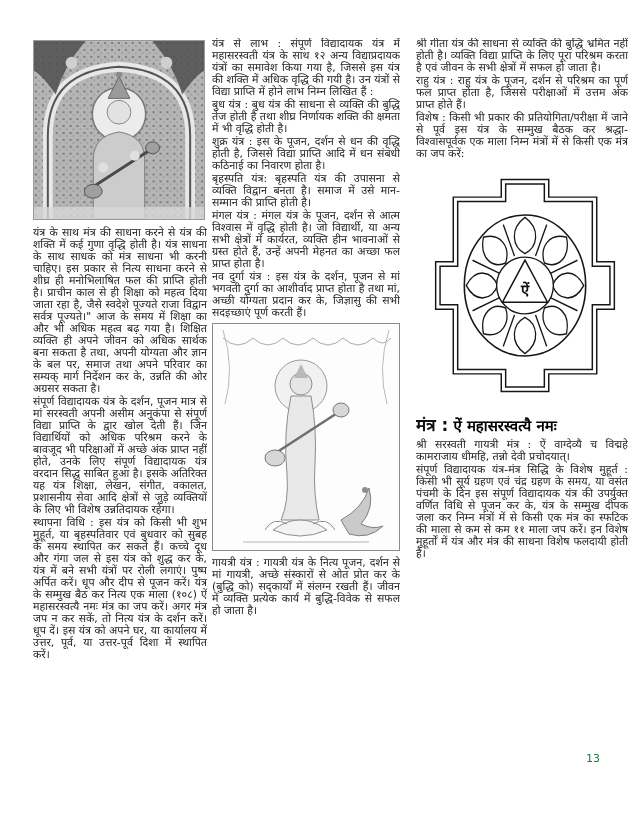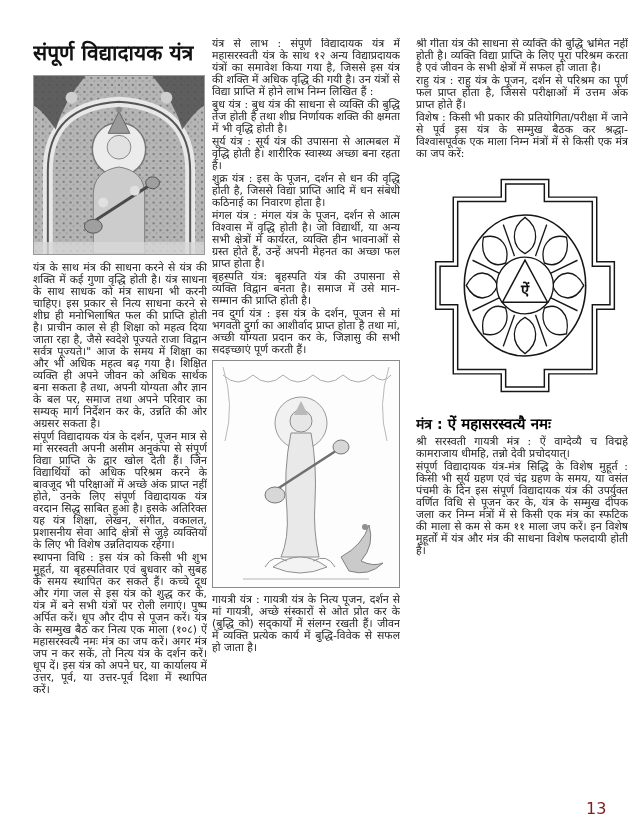--- a/index.html
+++ b/index.html
@@ -10,31 +10,30 @@
   .col2{left:212px;width:188px;height:787px;overflow:hidden;}
   .col3{left:416px;width:212px;height:787px;overflow:hidden;}
   .title{margin:2px 0 9px 0;font-size:21px;line-height:26px;font-weight:bold;color:#111;}
   p.body-text{margin:0 0 1px 0;font-size:10.8px;line-height:12px;text-align:justify;
               color:#222;}
   .photo{box-sizing:border-box;overflow:hidden;}
   .photo-top{width:172px;height:180px;margin:2px 0 7px 0;border:1px solid #9a9a9a;}
   .photo-mid{width:188px;height:228px;margin:4px 0 6px 0;border:1px solid #8a8a8a;background:#fdfdfd;}
   .yantra-wrap{width:190px;margin:8px 0 6px 14px;}
   .mantra-line{margin:2px 0 3px 0;}
-  .mantra-label{font-size:14px;font-weight:bold;color:#111;}
+  .mantra-label{font-size:17px;font-weight:bold;color:#111;}
   .mantra-big{font-size:15px;font-weight:bold;color:#000;}
-  .page-number{position:absolute;left:586px;top:752px;font-size:16px;color:#7f1d1d;margin-top:47px;}
+  .page-number{position:absolute;left:586px;top:752px;font-size:11px;color:#15803d;}
 </style>
 </head>
 <body>
 
 <div class="page">
 
   <div class="col col1">
-    <h1 class="title">संपूर्ण विद्यादायक यंत्र</h1>
 
     <div class="photo photo-top">
       <svg viewBox="0 0 172 180" width="170" height="178">
         <defs>
           <pattern id="spk" width="7" height="7" patternUnits="userSpaceOnUse">
             <rect width="7" height="7" fill="#b5b5b5"></rect>
             <circle cx="2" cy="2" r="1.1" fill="#6e6e6e"></circle>
             <circle cx="5" cy="5" r="0.8" fill="#8a8a8a"></circle>
           </pattern>
         </defs>
@@ -64,24 +63,23 @@
     </div>
 
     <p class="body-text">यंत्र के साथ मंत्र की साधना करने से यंत्र की शक्ति में कई गुणा वृद्धि होती है। यंत्र साधना के साथ साधक को मंत्र साधना भी करनी चाहिए। इस प्रकार से नित्य साधना करने से शीघ्र ही मनोभिलाषित फल की प्राप्ति होती है। प्राचीन काल से ही शिक्षा को महत्व दिया जाता रहा है, जैसे स्वदेशे पूज्यते राजा विद्वान सर्वत्र पूज्यते।" आज के समय में शिक्षा का और भी अधिक महत्व बढ़ गया है। शिक्षित व्यक्ति ही अपने जीवन को अधिक सार्थक बना सकता है तथा, अपनी योग्यता और ज्ञान के बल पर, समाज तथा अपने परिवार का सम्यक् मार्ग निर्देशन कर के, उन्नति की ओर अग्रसर सकता है।</p>
     <p class="body-text">संपूर्ण विद्यादायक यंत्र के दर्शन, पूजन मात्र से मां सरस्वती अपनी असीम अनुकंपा से संपूर्ण विद्या प्राप्ति के द्वार खोल देती हैं। जिन विद्यार्थियों को अधिक परिश्रम करने के बावजूद भी परिक्षाओं में अच्छे अंक प्राप्त नहीं होते, उनके लिए संपूर्ण विद्यादायक यंत्र वरदान सिद्ध साबित हुआ है। इसके अतिरिक्त यह यंत्र शिक्षा, लेखन, संगीत, वकालत, प्रशासनीय सेवा आदि क्षेत्रों से जुड़े व्यक्तियों के लिए भी विशेष उन्नतिदायक रहेगा।</p>
     <p class="body-text">स्थापना विधि : इस यंत्र को किसी भी शुभ मुहूर्त, या बृहस्पतिवार एवं बुधवार को सुबह के समय स्थापित कर सकते हैं। कच्चे दूध और गंगा जल से इस यंत्र को शुद्ध कर के, यंत्र में बने सभी यंत्रों पर रोली लगाएं। पुष्प अर्पित करें। धूप और दीप से पूजन करें। यंत्र के सम्मुख बैठ कर नित्य एक माला (१०८) ऐं महासरस्वत्यै नमः मंत्र का जप करें। अगर मंत्र जप न कर सकें, तो नित्य यंत्र के दर्शन करें। धूप दें। इस यंत्र को अपने घर, या कार्यालय में उत्तर, पूर्व, या उत्तर-पूर्व दिशा में स्थापित करें।</p>
   </div>
 
   <div class="col col2">
     <p class="body-text">यंत्र से लाभ : संपूर्ण विद्यादायक यंत्र में महासरस्वती यंत्र के साथ १२ अन्य विद्याप्रदायक यंत्रों का समावेश किया गया है, जिससे इस यंत्र की शक्ति में अधिक वृद्धि की गयी है। उन यंत्रों से विद्या प्राप्ति में होने लाभ निम्न लिखित हैं :</p>
     <p class="body-text">बुध यंत्र : बुध यंत्र की साधना से व्यक्ति की बुद्धि तेज होती है तथा शीघ्र निर्णायक शक्ति की क्षमता में भी वृद्धि होती है।</p>
-    <p class="body-text">सूर्य यंत्र : सूर्य यंत्र की उपासना से आत्मबल में वृद्धि होती है। शारीरिक स्वास्थ्य अच्छा बना रहता है।</p>
     <p class="body-text">शुक्र यंत्र : इस के पूजन, दर्शन से धन की वृद्धि होती है, जिससे विद्या प्राप्ति आदि में धन संबंधी कठिनाई का निवारण होता है।</p>
+    <p class="body-text">बृहस्पति यंत्र: बृहस्पति यंत्र की उपासना से व्यक्ति विद्वान बनता है। समाज में उसे मान-सम्मान की प्राप्ति होती है।</p>
     <p class="body-text">मंगल यंत्र : मंगल यंत्र के पूजन, दर्शन से आत्म विश्वास में वृद्धि होती है। जो विद्यार्थी, या अन्य सभी क्षेत्रों में कार्यरत, व्यक्ति हीन भावनाओं से ग्रस्त होते हैं, उन्हें अपनी मेहनत का अच्छा फल प्राप्त होता है।</p>
-    <p class="body-text">बृहस्पति यंत्र: बृहस्पति यंत्र की उपासना से व्यक्ति विद्वान बनता है। समाज में उसे मान-सम्मान की प्राप्ति होती है।</p>
     <p class="body-text">नव दुर्गा यंत्र : इस यंत्र के दर्शन, पूजन से मां भगवती दुर्गा का आशीर्वाद प्राप्त होता है तथा मां, अच्छी योग्यता प्रदान कर के, जिज्ञासु की सभी सदइच्छाएं पूर्ण करती हैं।</p>
 
     <div class="photo photo-mid">
       <svg viewBox="0 0 186 226" width="186" height="226">
         <rect width="186" height="226" fill="#fdfdfd"></rect>
         <path d="M10 14 Q25 28 40 14 Q55 28 70 14 Q85 28 100 14 Q115 28 130 14 Q145 28 160 14 Q170 24 178 14" stroke="#ababab" fill="none"></path>
         <path d="M10 6 Q22 44 12 80" fill="none" stroke="#b9b9b9"></path>
         <path d="M176 6 Q164 44 174 80" fill="none" stroke="#b9b9b9"></path>
         <circle cx="88" cy="62" r="26" fill="#f1f1f1" stroke="#999"></circle>
         <circle cx="88" cy="60" r="11" fill="#e6e6e6" stroke="#8c8c8c"></circle>

